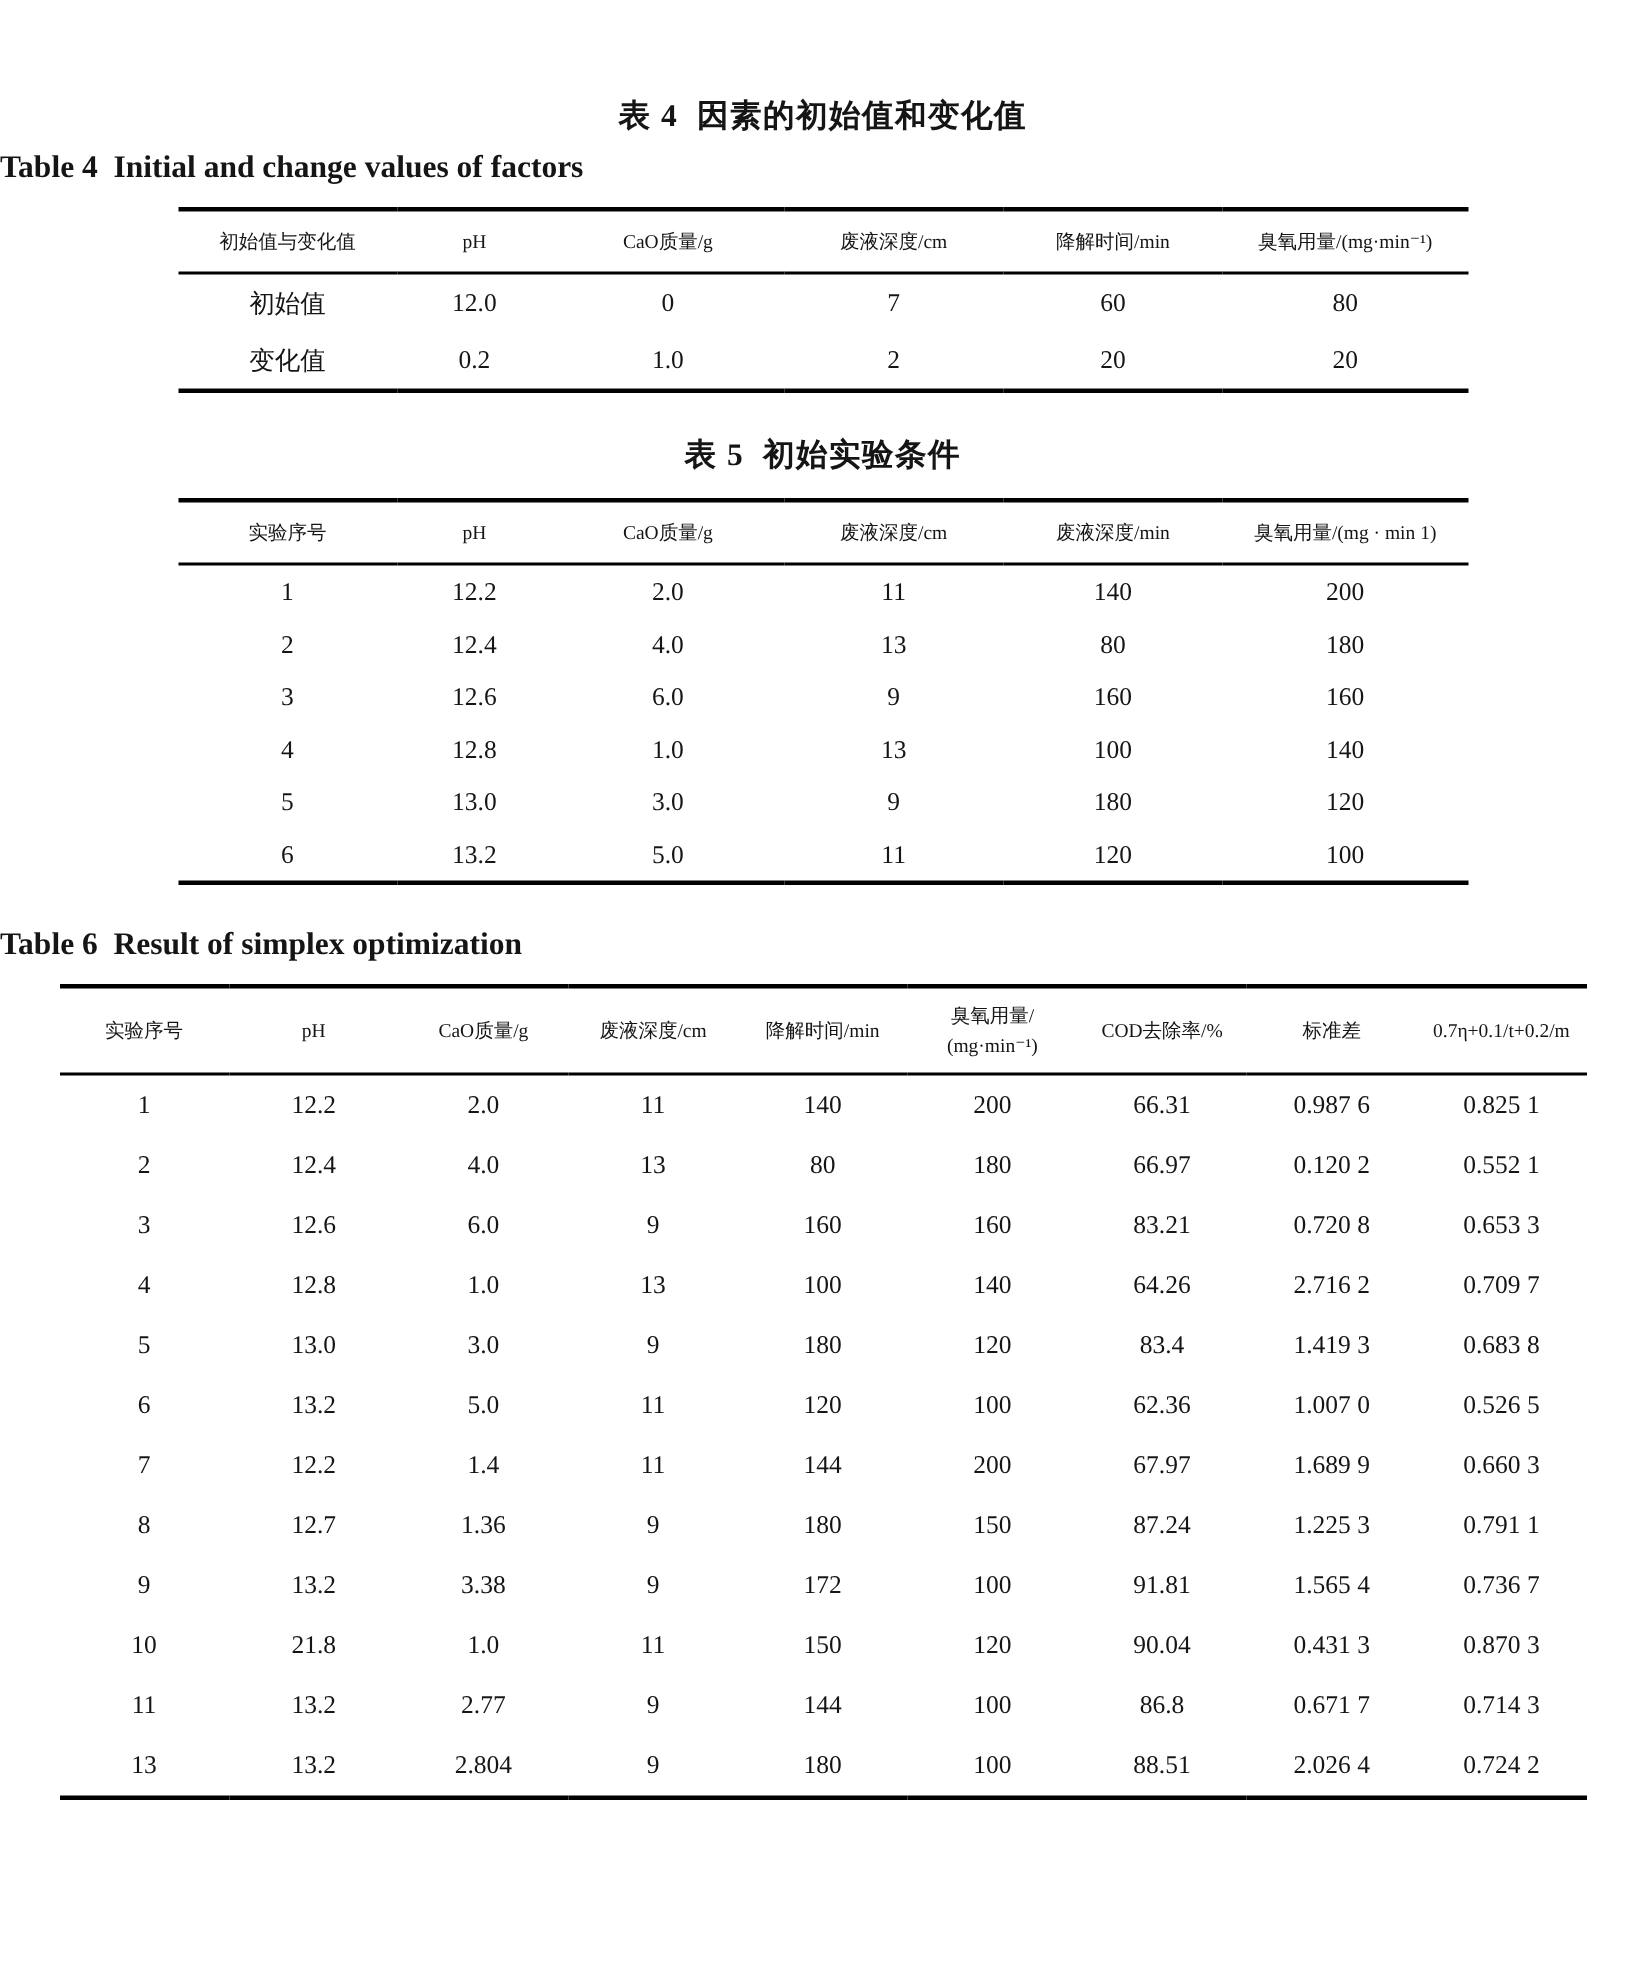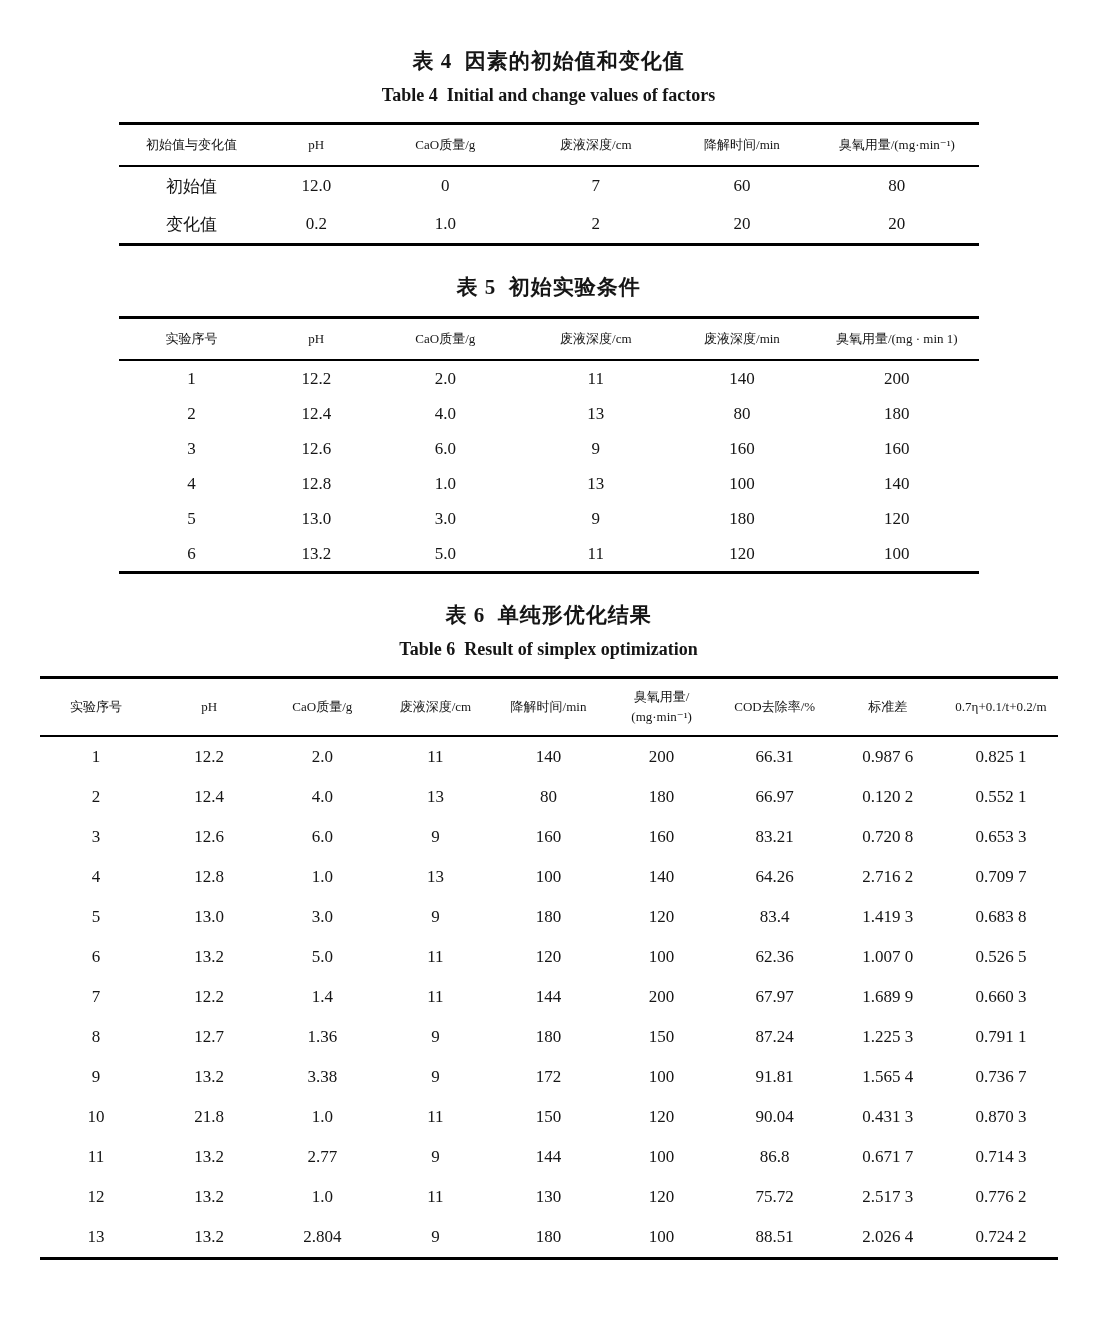--- a/index.html
+++ b/index.html
@@ -6,34 +6,34 @@
   html, body { background: #ffffff; }
   body {
     width: 1097px;
     min-height: 1323px;
     margin: 0 auto;
     color: #151515;
     font-family: "Liberation Serif", "DejaVu Serif", serif;
   }
   .page { padding-top: 46px; }
 
-  .tbl-block { margin-bottom: 26px; }
+  .tbl-block { margin-bottom: 26px; margin-top: 16px; }
 
   .title-cn {
     font-size: 21px;
     font-weight: bold;
     text-align: center;
     white-space: pre;
     line-height: 30px;
     letter-spacing: 1px;
   }
   .title-en {
-    font-size: 18px;
+    font-size: 21px;
     font-weight: bold;
-    text-align: center;
+    text-align: left;
     white-space: pre;
     line-height: 26px;
     margin-top: 6px;
   }
 
   table.sci-table {
     border-collapse: collapse;
     table-layout: fixed;
     margin: 14px auto 0 auto;
     border-top: 3px solid #000;
@@ -189,21 +189,20 @@
             <td>5.0</td>
             <td>11</td>
             <td>120</td>
             <td>100</td>
           </tr>
         </tbody>
       </table>
   </section>
 
   <section class="tbl-block">
-    <div class="title-cn">表 6  单纯形优化结果</div>
     <div class="title-en">Table 6  Result of simplex optimization</div>
     <table class="sci-table t6">
       <colgroup>
         <col>
           <col>
           <col>
           <col>
           <col>
           <col>
           <col>
@@ -342,31 +341,20 @@
             <td>13.2</td>
             <td>2.77</td>
             <td>9</td>
             <td>144</td>
             <td>100</td>
             <td>86.8</td>
             <td>0.671 7</td>
             <td>0.714 3</td>
           </tr>
           <tr>
-            <td>12</td>
-            <td>13.2</td>
-            <td>1.0</td>
-            <td>11</td>
-            <td>130</td>
-            <td>120</td>
-            <td>75.72</td>
-            <td>2.517 3</td>
-            <td>0.776 2</td>
-          </tr>
-          <tr>
             <td>13</td>
             <td>13.2</td>
             <td>2.804</td>
             <td>9</td>
             <td>180</td>
             <td>100</td>
             <td>88.51</td>
             <td>2.026 4</td>
             <td>0.724 2</td>
           </tr>

